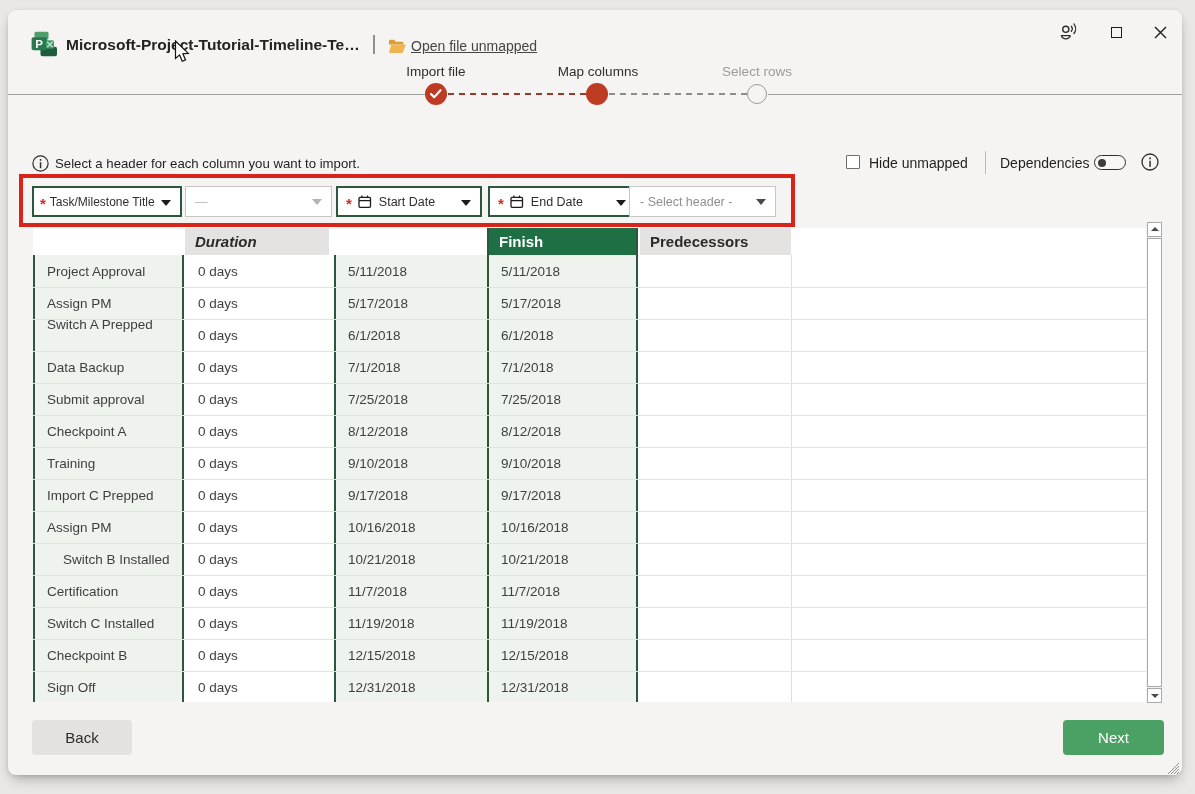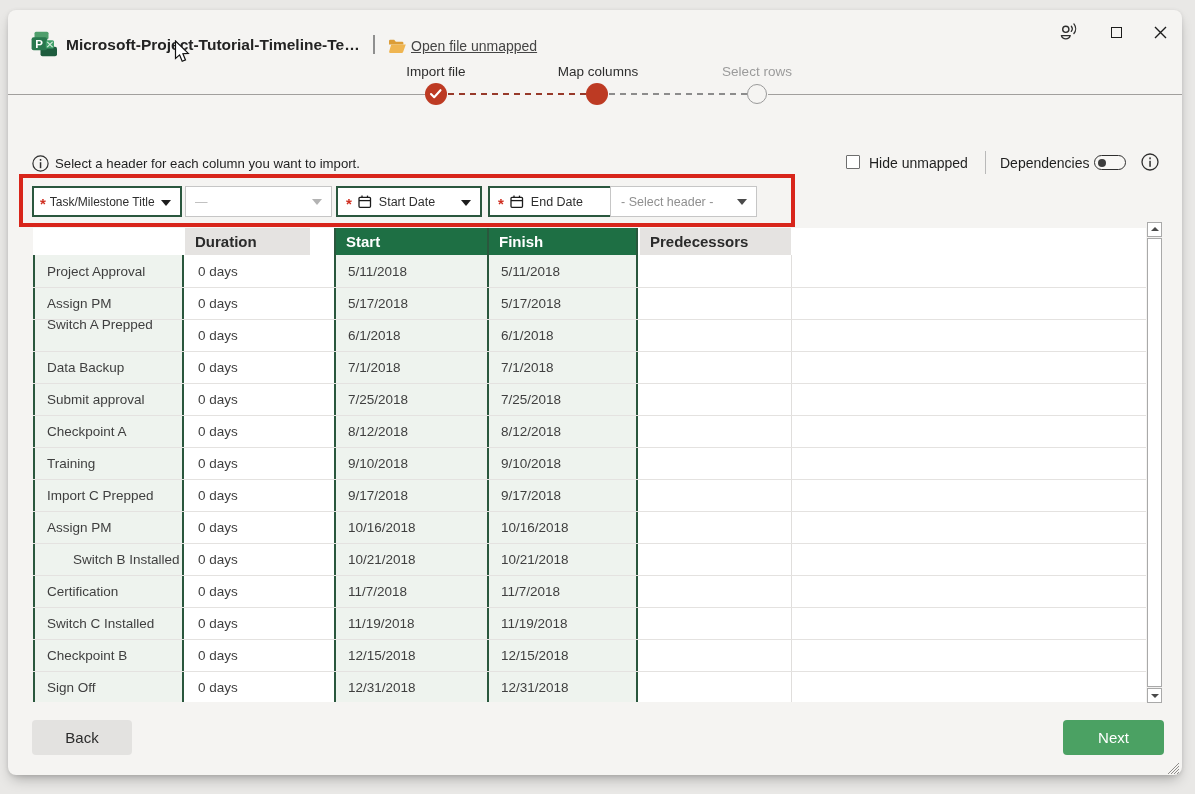--- a/index.html
+++ b/index.html
@@ -164,34 +164,33 @@
     <span class="star">*</span>
     <svg width="14" height="14" viewBox="0 0 14 14" style="margin-right:7px;">
       <rect x="1" y="2.3" width="11.5" height="10" rx="1" fill="none" stroke="#1c1c1c" stroke-width="1.3"></rect>
       <line x1="1" y1="5.6" x2="12.5" y2="5.6" stroke="#1c1c1c" stroke-width="1.3"></line>
       <line x1="4" y1="0.6" x2="4" y2="2.6" stroke="#1c1c1c" stroke-width="1.3"></line>
       <line x1="9.5" y1="0.6" x2="9.5" y2="2.6" stroke="#1c1c1c" stroke-width="1.3"></line>
     </svg>
     <span>End Date</span>
     <span class="caret"></span>
   </div>
-  <div class="dd grey" style="left:610px;width:147px;padding-left:10px;color:#8f8f8f;font-size:12.5px;">
+  <div class="dd grey" style="left:629px;width:147px;padding-left:10px;color:#8f8f8f;font-size:12.5px;">
     <span>- Select header -</span>
     <span class="caret" style="border-top-color:#4a4a4a;"></span>
   </div>
 
   <div class="tbl">
 
     <div class="colbg cg" style="left:0;width:151px;"></div>
     <div class="colbg cg" style="left:301px;width:153px;border-right:none;"></div>
     <div class="colbg cg" style="left:454px;width:151px;"></div>
     <div class="colbg" style="left:758px;width:1px;background:#e0dedc;"></div>
 
-    <div class="hcell hgrey" style="left:152px;width:125px;">Duration</div>
-    <div class="hcell hgreen" style="left:301px;width:153px;border-left:2px solid #2a573d;">Start</div>
+    <div class="hcell hgrey" style="left:152px;width:144px;font-style:italic;">Duration</div>
     <div class="hcell hgreen" style="left:454px;width:151px;border-left:2px solid #2a573d;border-right:2px solid #2a573d;">Finish</div>
     <div class="hcell hgrey" style="left:607px;width:151px;">Predecessors</div>
     <div class="cell" style="left:2px;top:28px;width:145px;">Project Approval</div>
     <div class="cell" style="left:153px;top:28px;width:145px;">0 days</div>
     <div class="cell" style="left:303px;top:28px;width:147px;">5/11/2018</div>
     <div class="cell" style="left:456px;top:28px;width:147px;">5/11/2018</div>
     <div class="rowline" style="top:59px;"></div>
     <div class="cell" style="left:2px;top:60px;width:145px;">Assign PM</div>
     <div class="cell" style="left:153px;top:60px;width:145px;">0 days</div>
     <div class="cell" style="left:303px;top:60px;width:147px;">5/17/2018</div>
@@ -225,21 +224,21 @@
     <div class="cell" style="left:2px;top:252px;width:145px;">Import C Prepped</div>
     <div class="cell" style="left:153px;top:252px;width:145px;">0 days</div>
     <div class="cell" style="left:303px;top:252px;width:147px;">9/17/2018</div>
     <div class="cell" style="left:456px;top:252px;width:147px;">9/17/2018</div>
     <div class="rowline" style="top:283px;"></div>
     <div class="cell" style="left:2px;top:284px;width:145px;">Assign PM</div>
     <div class="cell" style="left:153px;top:284px;width:145px;">0 days</div>
     <div class="cell" style="left:303px;top:284px;width:147px;">10/16/2018</div>
     <div class="cell" style="left:456px;top:284px;width:147px;">10/16/2018</div>
     <div class="rowline" style="top:315px;"></div>
-    <div class="cell" style="left:16px;top:316px;width:145px;padding-left:24px;">Switch B Installed</div>
+    <div class="cell" style="left:6px;top:316px;width:145px;padding-left:24px;">Switch B Installed</div>
     <div class="cell" style="left:153px;top:316px;width:145px;">0 days</div>
     <div class="cell" style="left:303px;top:316px;width:147px;">10/21/2018</div>
     <div class="cell" style="left:456px;top:316px;width:147px;">10/21/2018</div>
     <div class="rowline" style="top:347px;"></div>
     <div class="cell" style="left:2px;top:348px;width:145px;">Certification</div>
     <div class="cell" style="left:153px;top:348px;width:145px;">0 days</div>
     <div class="cell" style="left:303px;top:348px;width:147px;">11/7/2018</div>
     <div class="cell" style="left:456px;top:348px;width:147px;">11/7/2018</div>
     <div class="rowline" style="top:379px;"></div>
     <div class="cell" style="left:2px;top:380px;width:145px;">Switch C Installed</div>

